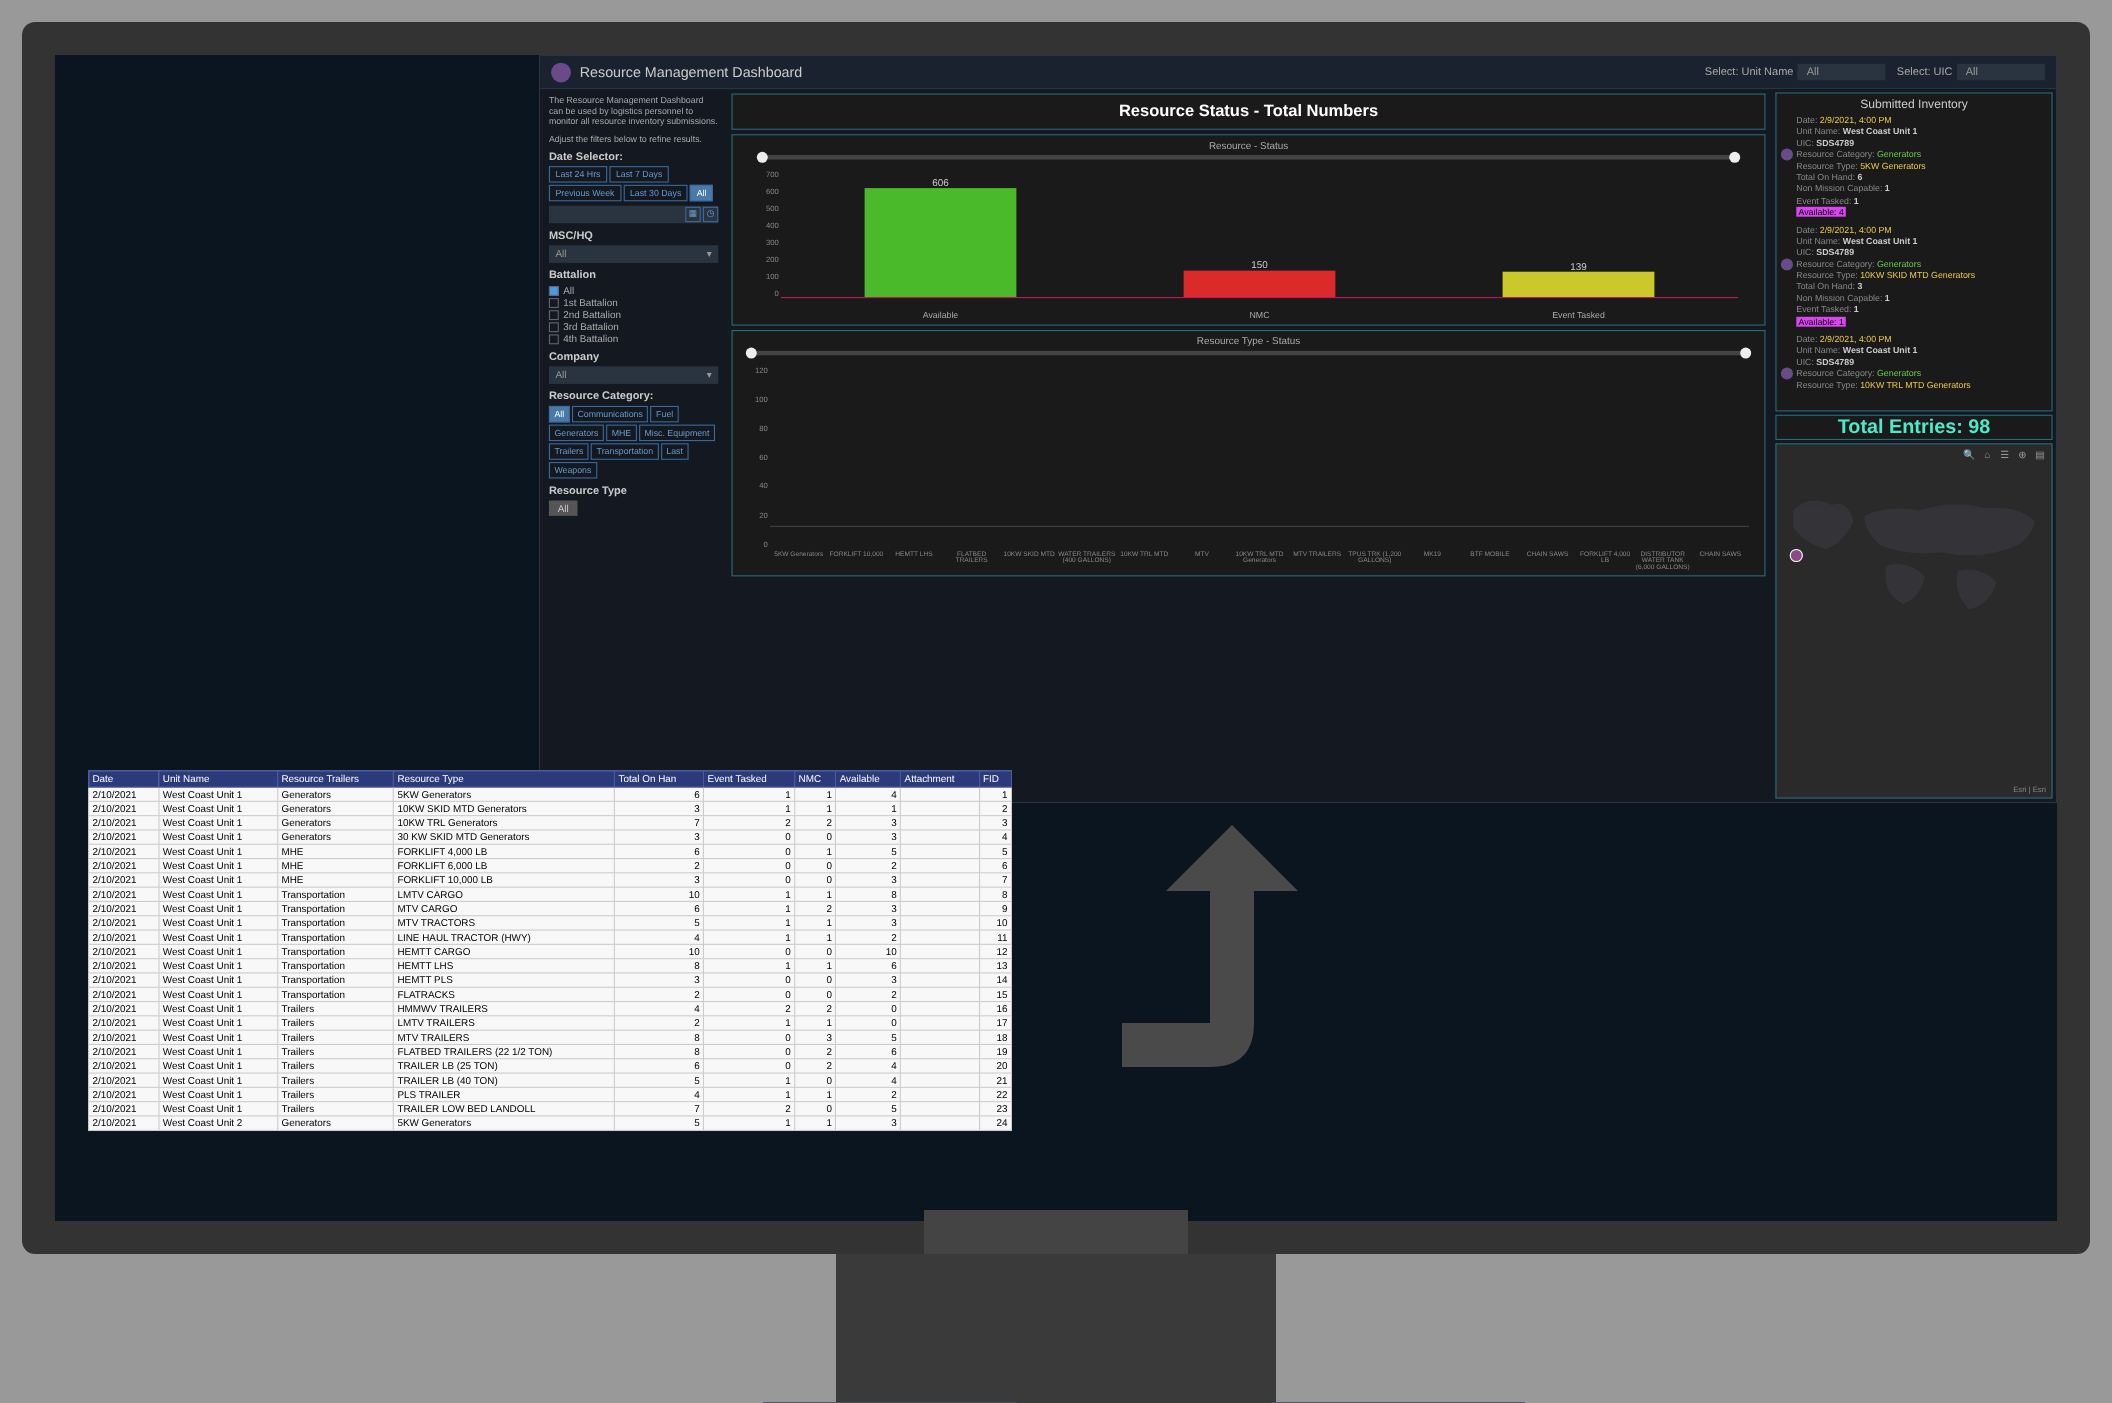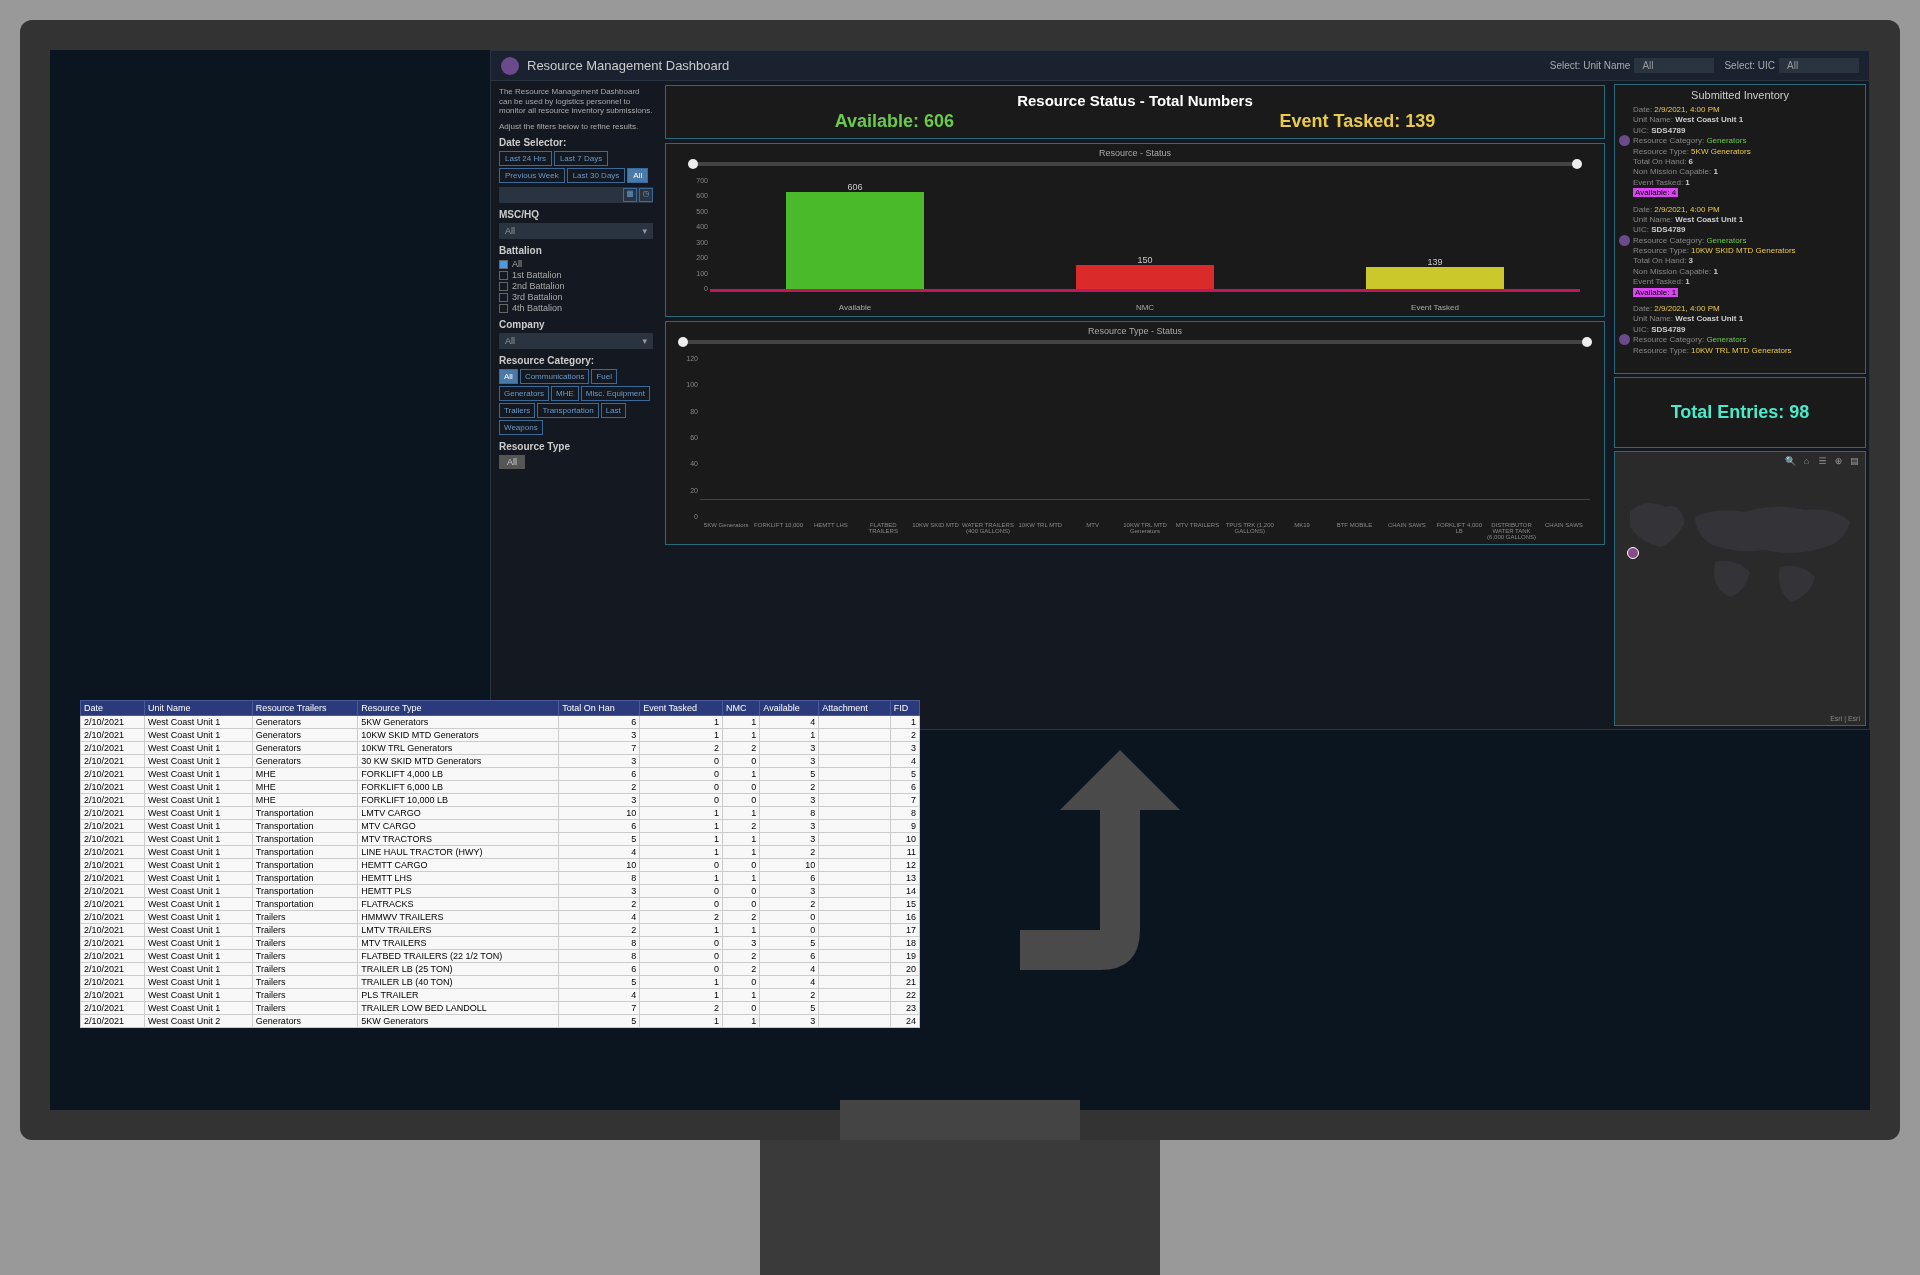--- a/index.html
+++ b/index.html
@@ -34,41 +34,41 @@
 .kpi-panel{background:#1a1a1a;padding:6px;border:1px solid #2a6a7a}
 .kpi-title{color:#fff;text-align:center;font-size:15px;font-weight:bold;margin-bottom:2px}
 .kpi-row{display:flex;justify-content:space-around}
 .kpi{font-size:18px;font-weight:bold}
 .kpi-blue{color:#4a9aea}.kpi-green{color:#6aca4a}.kpi-red{color:#ea3a3a}.kpi-yellow{color:#eaca4a}
 .chart-panel{background:#1a1a1a;border:1px solid #2a6a7a;margin-top:4px;padding:4px;position:relative}
 .chart-title{color:#aaa;text-align:center;font-size:9px;margin-bottom:4px}
 .chart-area{position:relative;height:150px;margin:0 20px}
 .slider-track{position:absolute;top:0;left:0;right:0;height:4px;background:#444}
 .slider-dot{position:absolute;width:10px;height:10px;background:#eee;border-radius:50%;top:-3px}
-.chart-body{position:absolute;top:15px;left:20px;right:0;bottom:20px;display:flex;align-items:flex-end;border-bottom:3px solid #be185d}
+.chart-body{position:absolute;top:15px;left:20px;right:0;bottom:20px;display:flex;align-items:flex-end;border-bottom:1px solid #be185d}
 .y-axis{position:absolute;left:0;top:15px;bottom:20px;width:18px;display:flex;flex-direction:column-reverse;justify-content:space-between;font-size:7px;color:#888;text-align:right}
 .bar1{flex:1;margin:0 30px;position:relative;height:100%}
 .bar1-fill{position:absolute;bottom:0;left:20%;right:20%}
 .bar-label{position:absolute;bottom:100%;left:0;right:0;text-align:center;color:#ccc;font-size:9px}
 .x-labels{position:absolute;bottom:0;left:20px;right:0;display:flex;font-size:8px;color:#aaa}
 .x-labels>div{flex:1;text-align:center}
 .chart2-area{position:relative;height:200px;margin:0 10px}
 .chart2-body{position:absolute;top:15px;left:20px;right:0;bottom:40px;display:flex;align-items:flex-end;gap:1px;border-bottom:1px solid #444}
 .stacked-bar{flex:1;display:flex;flex-direction:column-reverse;min-width:0}
 .seg{width:100%}
 .x2-labels{position:absolute;bottom:0;left:20px;right:0;display:flex;font-size:6px;color:#888;line-height:1}
 .x2-labels>div{flex:1;text-align:center;word-break:break-word}
 .rightcol{position:absolute;right:0;top:30px;width:258px;bottom:0;padding:3px;display:flex;flex-direction:column;gap:3px}
 .inv-panel{background:#1a1a1a;border:1px solid #2a6a7a;padding:4px;height:290px;overflow:hidden}
 .inv-title{color:#ccc;text-align:center;font-size:11px;margin-bottom:4px}
 .inv-item{font-size:8px;color:#ccc;line-height:1.3;margin-bottom:6px;padding-left:14px;position:relative}
 .inv-icon{position:absolute;left:0;top:30px;width:11px;height:11px;background:#6a4a8a;border-radius:50%}
 .inv-k{color:#888}.inv-ye{color:#eaca4a}.inv-gr{color:#6aca4a}
 .inv-hl{background:#d946ef;color:#000;padding:0 2px}
-.entries-panel{background:#1a1a1a;border:1px solid #2a6a7a;text-align:center;padding:24px}
+.entries-panel{background:#1a1a1a;border:1px solid #2a6a7a;text-align:center;padding:0}
 .entries-txt{color:#4aeaca;font-size:18px;font-weight:bold}
 .map-panel{background:#2a2a2a;border:1px solid #2a6a7a;flex:1;position:relative;overflow:hidden}
 .map-tools{position:absolute;top:4px;right:4px;display:flex;gap:3px}
 .map-tool{width:13px;height:13px;color:#999;font-size:9px;text-align:center}
 .map-world{position:absolute;inset:20px 0 10px;opacity:0.6}
 .map-scale{position:absolute;bottom:3px;right:5px;font-size:7px;color:#888}
 .map-pin{position:absolute;width:12px;height:12px;background:#8a4a8a;border-radius:50%;border:1px solid #fff}
 .datatable{position:absolute;left:30px;top:650px;width:840px;background:#fff;font-size:9px;border-collapse:collapse}
 .datatable th{background:#2a3a7a;color:#fff;text-align:left;padding:2px 3px;font-size:9px;font-weight:normal;border:1px solid #4a5a9a}
 .datatable td{border:1px solid #ccc;padding:1px 3px;background:#f8f8f8}
@@ -150,24 +150,20 @@
             <div class="cat-btn">Last</div>
             <div class="cat-btn">Weapons</div>
           </div>
     <div class="sidebar-label">Resource Type</div>
     <span class="type-btn">All</span>
   </div>
 
   <div class="main">
     <div class="kpi-panel">
       <div class="kpi-title">Resource Status - Total Numbers</div>
-      <div class="kpi-row">
-        <div class="kpi kpi-green">Available: 606</div>
-        <div class="kpi kpi-yellow">Event Tasked: 139</div>
-      </div>
     </div>
 
     <div class="chart-panel">
       <div class="chart-title">Resource - Status</div>
       <div class="chart-area">
         <div class="slider-track">
           <div class="slider-dot" style="left:-2px"></div>
           <div class="slider-dot" style="right:-2px"></div>
         </div>
         <div class="y-axis" id="y1">

